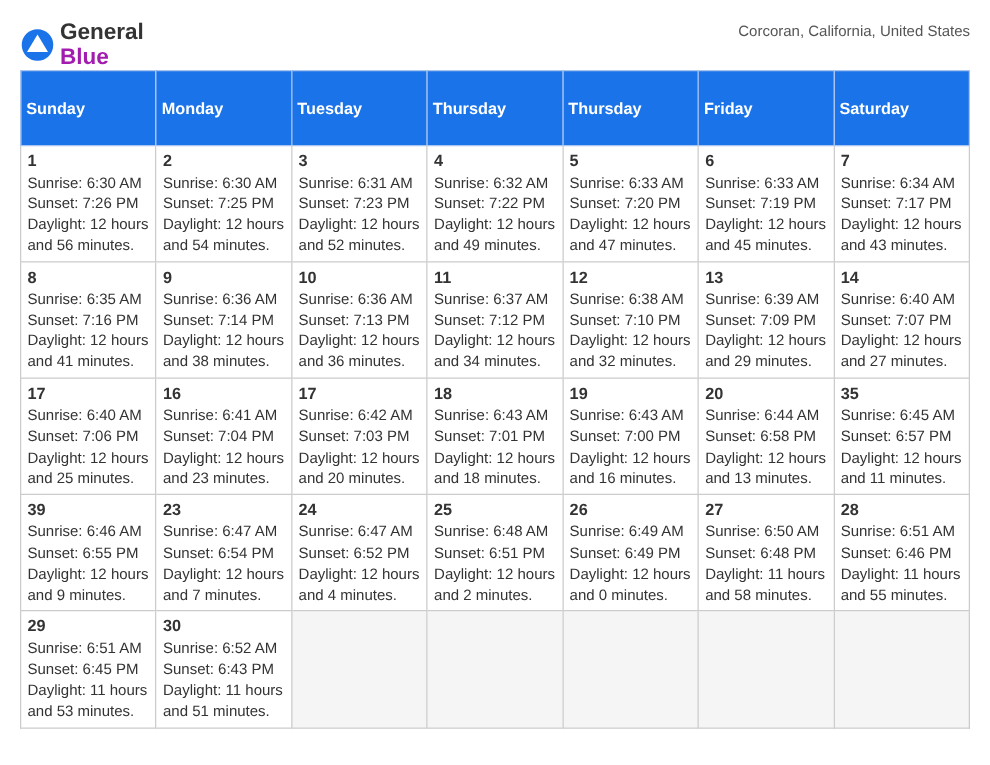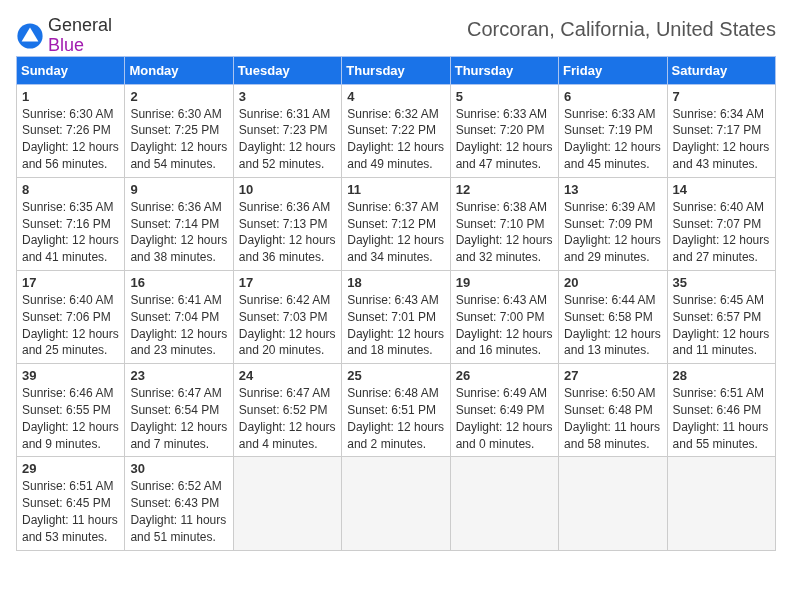--- a/index.html
+++ b/index.html
@@ -14,52 +14,52 @@
       text-align: right;
       margin-bottom: 8px;
     }
     .logo-area {
       display: flex;
       align-items: center;
       float: left;
     }
     .logo-text {
       font-size: 18px;
-      font-weight: normal;
+      font-weight: bold;
       color: #333;
       line-height: 1.1;
     }
     .logo-blue { color: #a21caf; }
     .logo-icon {
       width: 28px;
       height: 28px;
       margin-right: 4px;
     }
     .month-title {
       font-size: 36px;
       font-weight: bold;
       color: #333;
     }
     .location-title {
-      font-size: 20px;
+      font-size: 12px;
       color: #555;
       margin-top: 2px;
     }
     .calendar-table {
       width: 100%;
       border-collapse: collapse;
       margin-top: 8px;
       clear: both;
     }
     .calendar-table th {
       background-color: #1a73e8;
       color: #fff;
       font-size: 13px;
       font-weight: bold;
-      padding: 6px 4px;
+      padding: 22px 4px;
       text-align: left;
       border: 1px solid #aac4f0;
     }
     .calendar-table td {
       border: 1px solid #ccc;
       vertical-align: top;
       padding: 4px 5px;
       font-size: 10.5px;
       color: #333;
       width: 108px;

